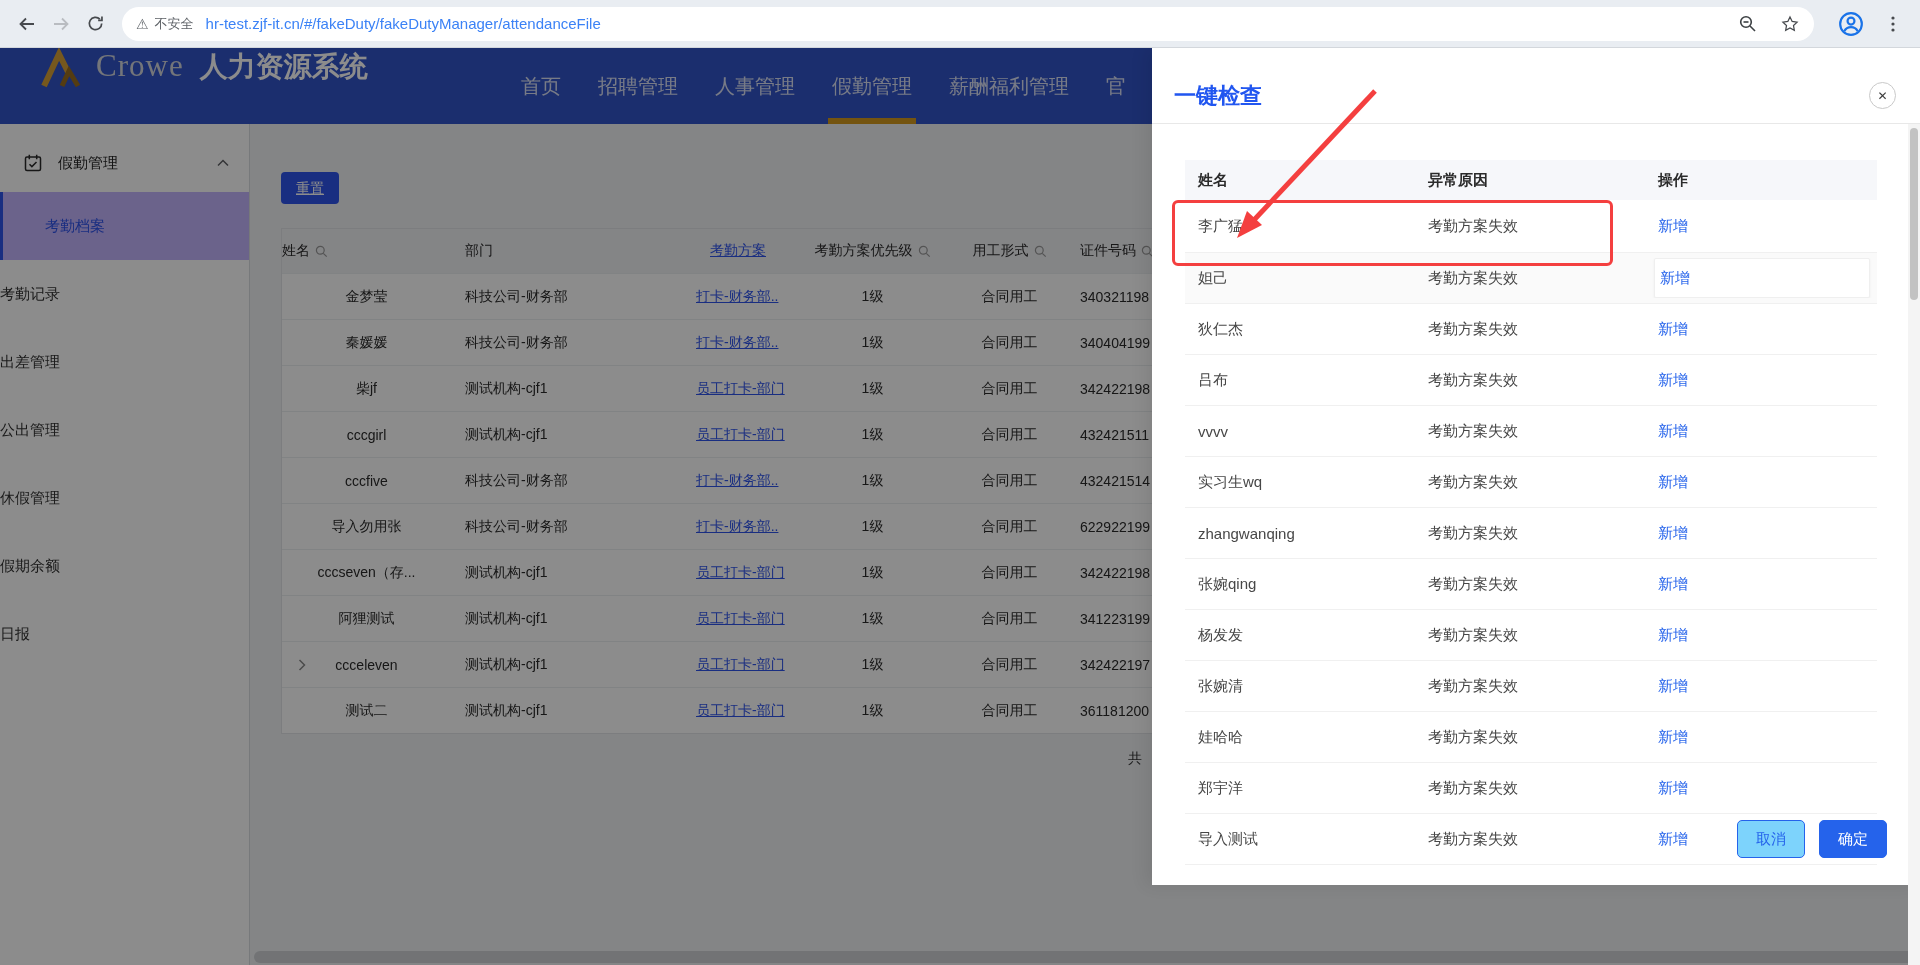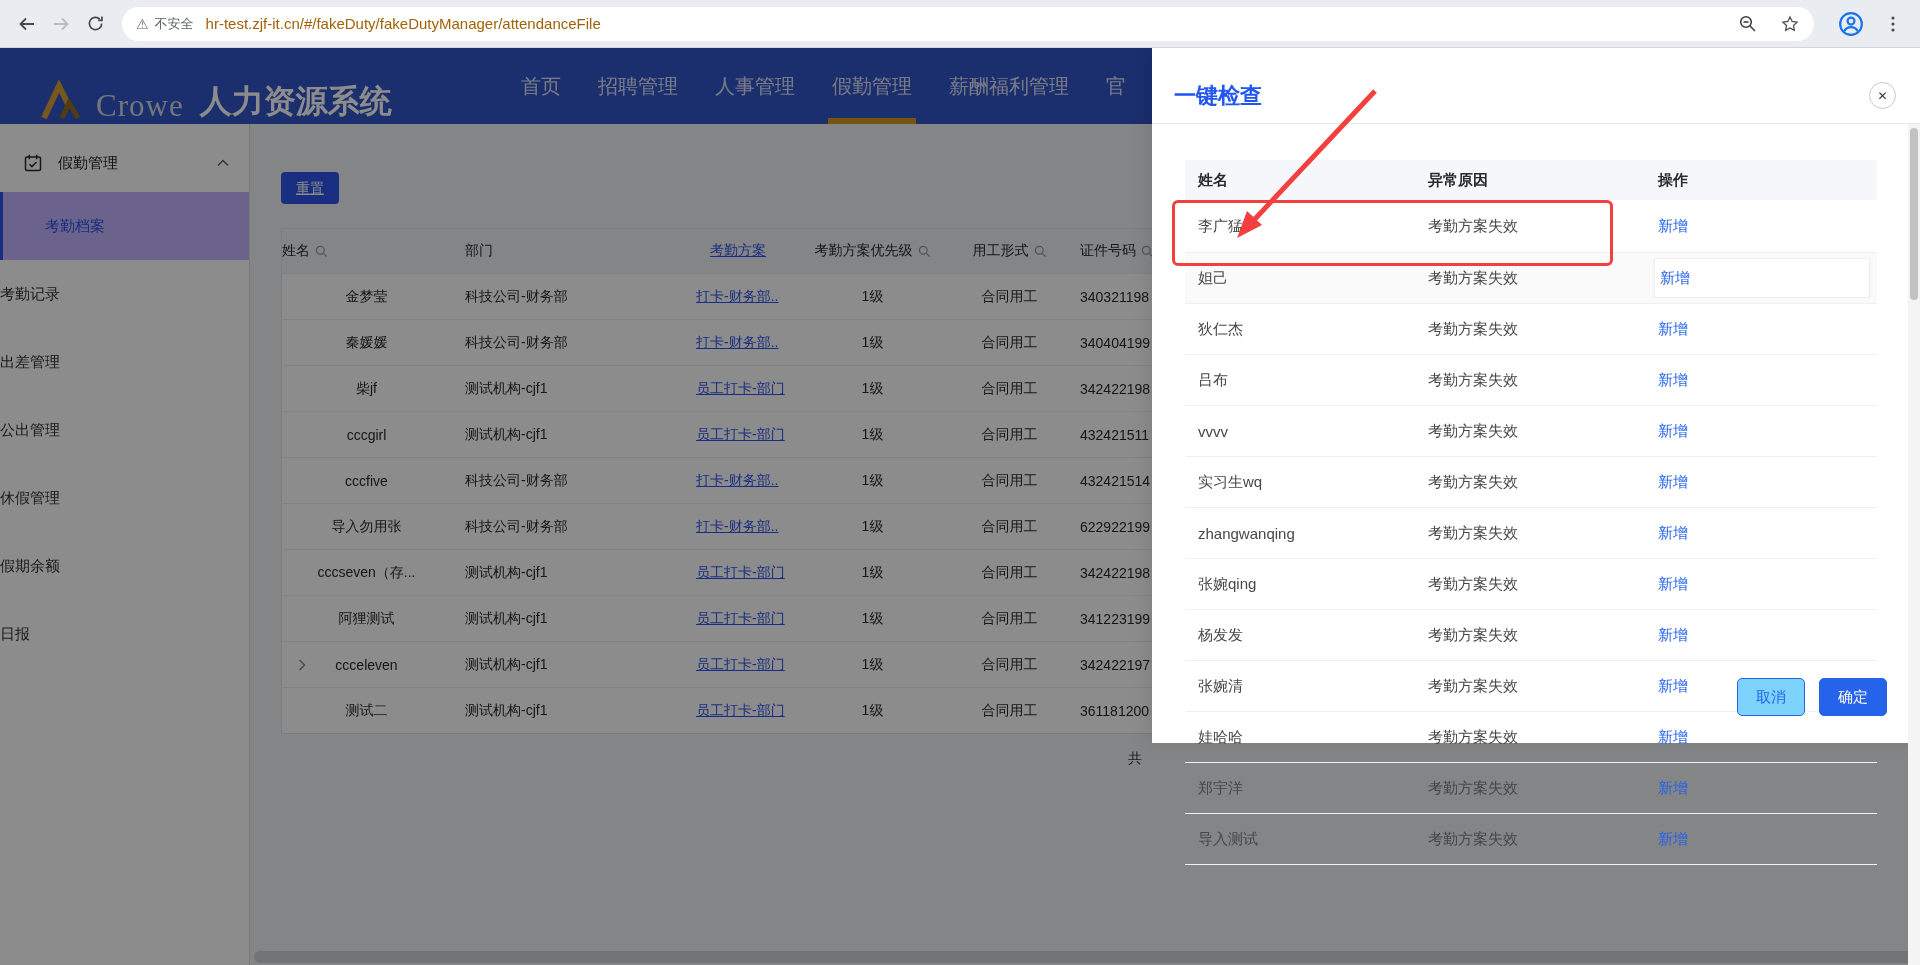--- a/index.html
+++ b/index.html
@@ -7,31 +7,31 @@
        font-family:"Liberation Sans","DejaVu Sans",sans-serif;}
   svg{display:block;}
 
   
   .chrome{position:absolute;top:0;left:0;width:1920px;height:48px;background:#e9edf2;
           border-bottom:1px solid #d3d7dc;display:flex;align-items:center;padding:0 10px;box-sizing:border-box;}
   .nav-btn{width:34px;height:34px;border-radius:50%;display:flex;align-items:center;justify-content:center;flex:0 0 auto;}
   .omnibox{flex:1;height:34px;background:#ffffff;border-radius:17px;margin:0 10px;display:flex;
            align-items:center;padding:0 14px;box-sizing:border-box;min-width:0;}
   .sec-chip{display:flex;align-items:center;gap:6px;color:#5f6368;font-size:13px;flex:0 0 auto;}
-  .url-text{margin-left:12px;font-size:15px;color:#a16207;white-space:nowrap;overflow:hidden;}
+  .url-text{margin-left:12px;font-size:15px;color:#3b82f6;white-space:nowrap;overflow:hidden;}
   .omni-icons{margin-left:auto;display:flex;align-items:center;gap:22px;}
   .chrome-right{display:flex;align-items:center;gap:20px;margin:0 8px 0 14px;}
 
   
   .page{position:absolute;top:48px;left:0;width:1920px;height:917px;overflow:hidden;}
 
   .navbar{position:absolute;top:0;left:0;width:1920px;height:76px;background:#3254c8;
-          display:flex;align-items:flex-end;padding-left:38px;box-sizing:border-box;}
+          display:flex;align-items:flex-start;padding-left:38px;box-sizing:border-box;}
   .brand{font-family:"Liberation Serif","DejaVu Serif",serif;font-size:31px;color:#d4d7de;margin-left:12px;letter-spacing:1px;}
-  .appname{font-size:32px;font-weight:bold;color:#ffffff;margin-left:16px;margin-top:20px;}
+  .appname{font-size:28px;font-weight:bold;color:#ffffff;margin-left:16px;}
   .nav-menu{position:absolute;left:521px;top:0;height:76px;display:flex;gap:37px;}
   .nav-item{height:76px;display:flex;align-items:center;font-size:20px;color:rgba(255,255,255,.82);
             position:relative;white-space:nowrap;cursor:pointer;}
   .nav-item.active::after{content:"";position:absolute;left:-4px;right:-4px;bottom:0;height:6px;background:#d49a1e;}
 
   .body-row{position:absolute;top:76px;left:0;width:1920px;height:841px;display:flex;}
 
   
   .sidebar{width:250px;flex:0 0 250px;background:#ffffff;border-right:1px solid #d9dce1;
            box-sizing:border-box;padding-top:10px;position:relative;}
@@ -60,21 +60,21 @@
   .expand-ic{position:absolute;left:16px;top:50%;margin-top:-6px;display:none;}
   .mrow.expandable .expand-ic{display:block;}
   .mhead .search-ic{margin-left:5px;flex:0 0 auto;}
   .pager{position:absolute;left:878px;top:626px;font-size:14px;color:#333;}
   .hscroll{position:absolute;left:4px;right:0;bottom:2px;height:12px;background:#cfd2d6;border-radius:6px;}
 
   
   .mask{position:absolute;inset:0;background:rgba(0,0,0,0.45);z-index:30;}
 
   
-  .drawer{position:absolute;left:1152px;top:0;width:768px;height:695px;background:#fff;z-index:40;
+  .drawer{position:absolute;left:1152px;top:0;width:768px;height:837px;background:#fff;z-index:40;
           box-shadow:-6px 0 16px rgba(0,0,0,.08);}
   .drawer-hd{height:76px;box-sizing:border-box;border-bottom:1px solid #e8e8e8;display:flex;align-items:center;
              padding:20px 24px 0 22px;}
   .drawer-title{font-size:22px;font-weight:bold;color:#2156f0;}
   .close-btn{margin-left:auto;width:25px;height:25px;border:1px solid #c9c9c9;border-radius:50%;
              display:flex;align-items:center;justify-content:center;font-size:12px;color:#3a3a3a;cursor:pointer;background:#fff;}
   .dtable{margin:36px 0 0 33px;width:692px;}
   .drow{display:grid;grid-template-columns:230px 230px 232px;align-items:center;height:50px;
         border-bottom:1px solid #f0f0f0;font-size:15px;color:#474747;}
   .dhead{height:40px;background:#f6f7fa;border-bottom:none;color:#2b2b2b;font-weight:bold;}

